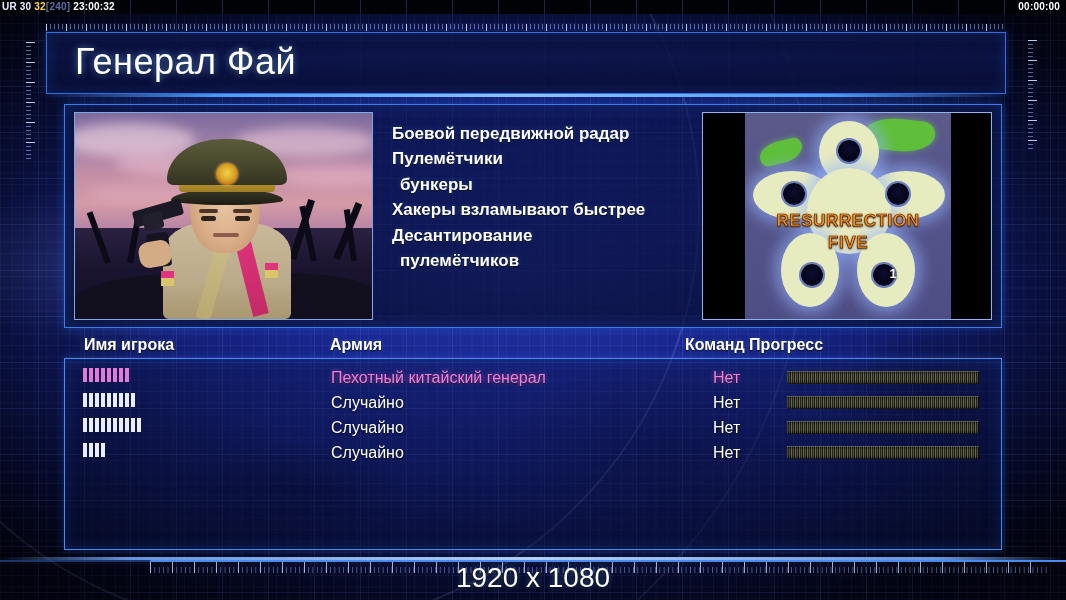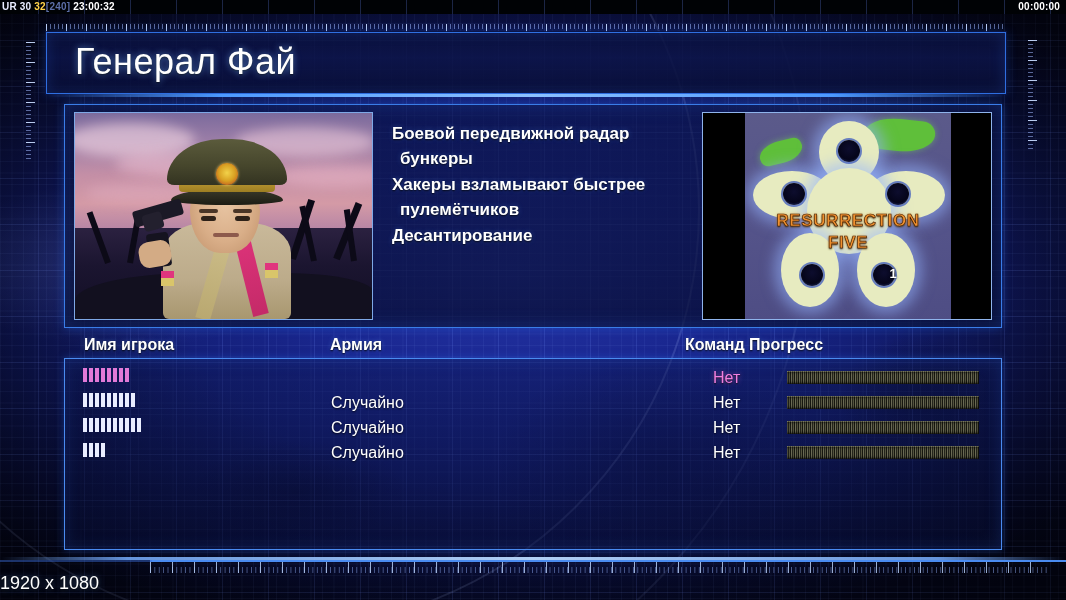--- a/index.html
+++ b/index.html
@@ -499,22 +499,22 @@
     background: linear-gradient(to right,
       rgba(90,150,255,0) 0%, rgba(120,175,255,.85) 12%,
       rgba(190,220,255,.95) 50%, rgba(120,175,255,.85) 88%,
       rgba(90,150,255,0) 100%);
     z-index: 7;
     filter: blur(.3px);
   }
   .res-label {
     position: absolute;
     left: 0; right: 0; bottom: 6px;
-    text-align: left;
-    font-size: 18px;
+    text-align: center;
+    font-size: 28px;
     color: #ffffff;
     text-shadow: 0 1px 3px rgba(0,0,0,.9), 0 0 6px rgba(120,180,255,.5);
     z-index: 12;
   }
   .footer-ruler {
     position: absolute;
     left: 150px; right: 16px; bottom: 27px; height: 11px;
     background-image:
       repeating-linear-gradient(to right, rgba(190,215,255,.80) 0px, rgba(190,215,255,.80) 1px, transparent 1px, transparent 22px),
       repeating-linear-gradient(to right, rgba(150,180,255,.50) 0px, rgba(150,180,255,.50) 1px, transparent 1px, transparent 4.4px);
@@ -595,24 +595,25 @@
       <div class="p-pistol-barrel"></div>
       <div class="p-pistol-cyl"></div>
       <div class="p-pistol-grip"></div>
       <div class="p-hand"></div>
     </div>
 
     <div class="desc">
       <div class="desc-clip">
         <div class="desc-line" style="opacity:.25">&nbsp;</div>
         <div class="desc-line">Боевой передвижной радар</div>
+        <div class="desc-line">Пулемётчики</div>
         <div class="desc-line indent">бункеры</div>
         <div class="desc-line">Хакеры взламывают быстрее</div>
+        <div class="desc-line">Десантирование</div>
         <div class="desc-line indent">пулемётчиков</div>
-        <div class="desc-line">Десантирование</div>
       </div>
     </div>
 
     <div class="map-box">
       <div class="map-inner">
         <div class="map-croc croc-l"></div>
         <div class="map-croc croc-r"></div>
         <div class="map-blob mb-left"></div>
         <div class="map-blob mb-right"></div>
         <div class="map-blob mb-top"></div>
@@ -634,20 +635,21 @@
   <div class="table-head">
     <div class="th th-name">Имя игрока</div>
     <div class="th th-army">Армия</div>
     <div class="th th-prog">Команд Прогресс</div>
   </div>
 
   <div class="table-panel">
     <div id="rows-host">
         <div class="row highlight" style="top: 6px;">
           <div class="cell c-name"><span class="namebars"><span class="nb"></span><span class="nb"></span><span class="nb"></span><span class="nb"></span><span class="nb"></span><span class="nb"></span><span class="nb"></span><span class="nb"></span></span></div>
+          <div class="cell c-army">Пехотный китайский генерал</div>
           <div class="cell c-team">Нет</div>
           <div class="progbar"></div>
         </div>
         <div class="row" style="top: 31px;">
           <div class="cell c-name"><span class="namebars"><span class="nb"></span><span class="nb"></span><span class="nb"></span><span class="nb"></span><span class="nb"></span><span class="nb"></span><span class="nb"></span><span class="nb"></span><span class="nb"></span></span></div>
           <div class="cell c-army">Случайно</div>
           <div class="cell c-team">Нет</div>
           <div class="progbar"></div>
         </div>
         <div class="row" style="top: 56px;">

